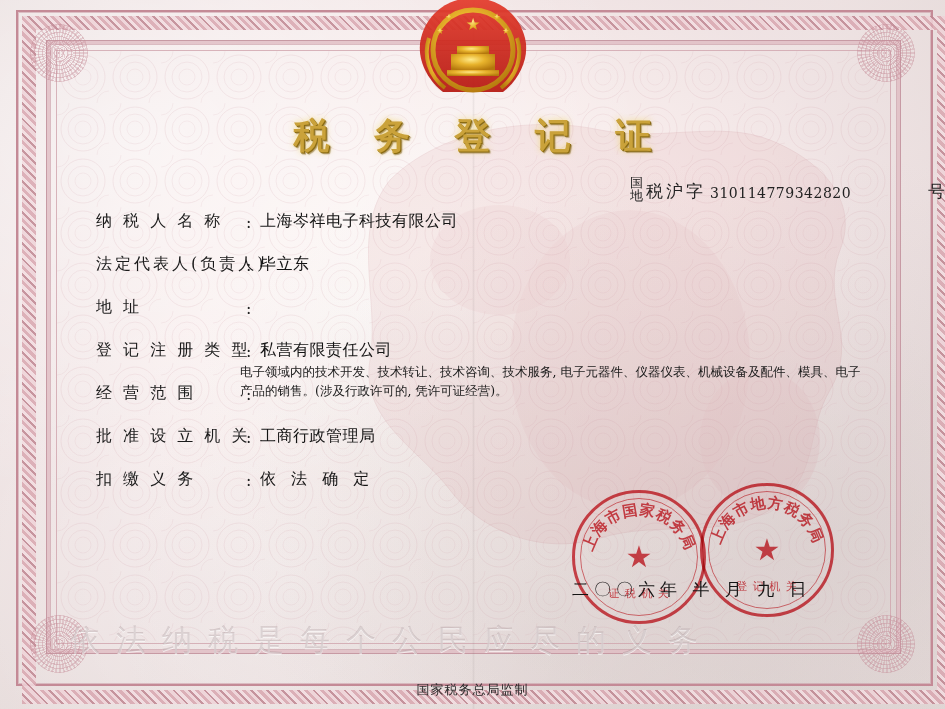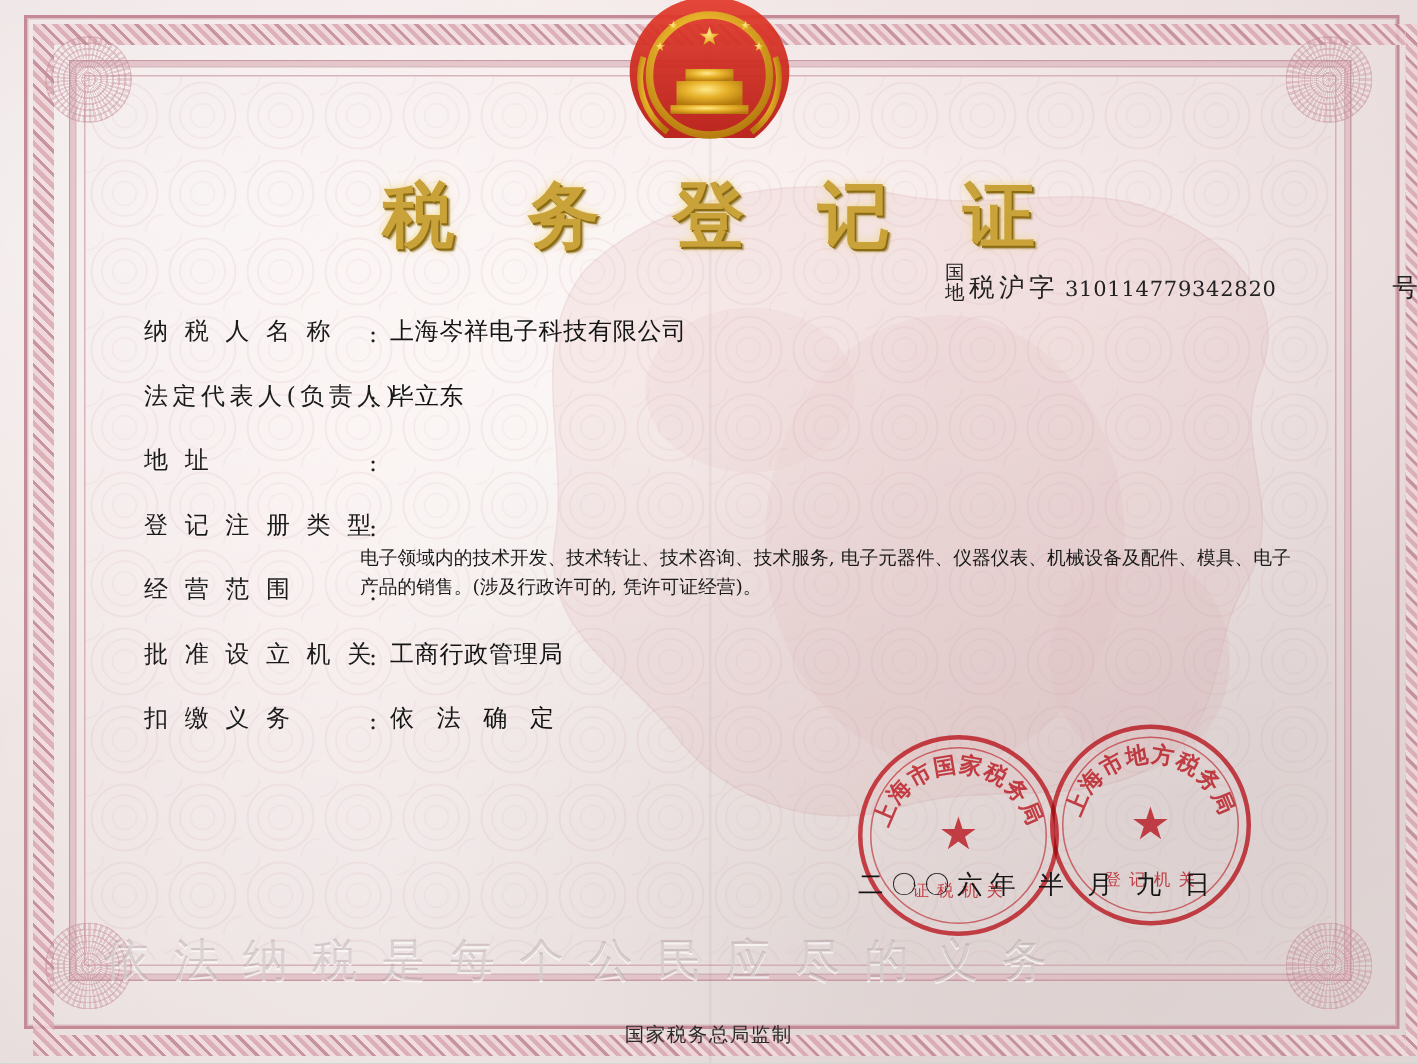--- a/index.html
+++ b/index.html
@@ -124,21 +124,21 @@
     z-index: 5;
   }
 
   
   .title {
     position: absolute;
     left: 0; right: 0;
     top: 112px;
     text-align: center;
     font-family: "DejaVu Serif", "Liberation Serif", serif;
-    font-size: 48px;
+    font-size: 36px;
     font-weight: bold;
     letter-spacing: 16px;
     text-indent: 16px;
     color: #caa23a;
     text-shadow:
       1px 1px 0 #8a6b12,
       2px 2px 1px rgba(120,90,20,0.55),
       0 0 6px rgba(240,215,120,0.85);
     z-index: 6;
   }
@@ -430,20 +430,21 @@
     </div>
 
     <div class="row">
       <span class="label">地          址</span>
       <span class="colon">:</span>
     </div>
 
     <div class="row">
       <span class="label">登 记 注 册 类 型</span>
       <span class="colon">:</span>
+      <span class="value">私营有限责任公司</span>
     </div>
 
     <div class="row" style="">
       <span class="label">经 营 范 围</span>
       <span class="colon">:</span>
       <span class="value"></span>
     </div>
 
     <div class="row">
       <span class="label">批 准 设 立 机 关</span>

